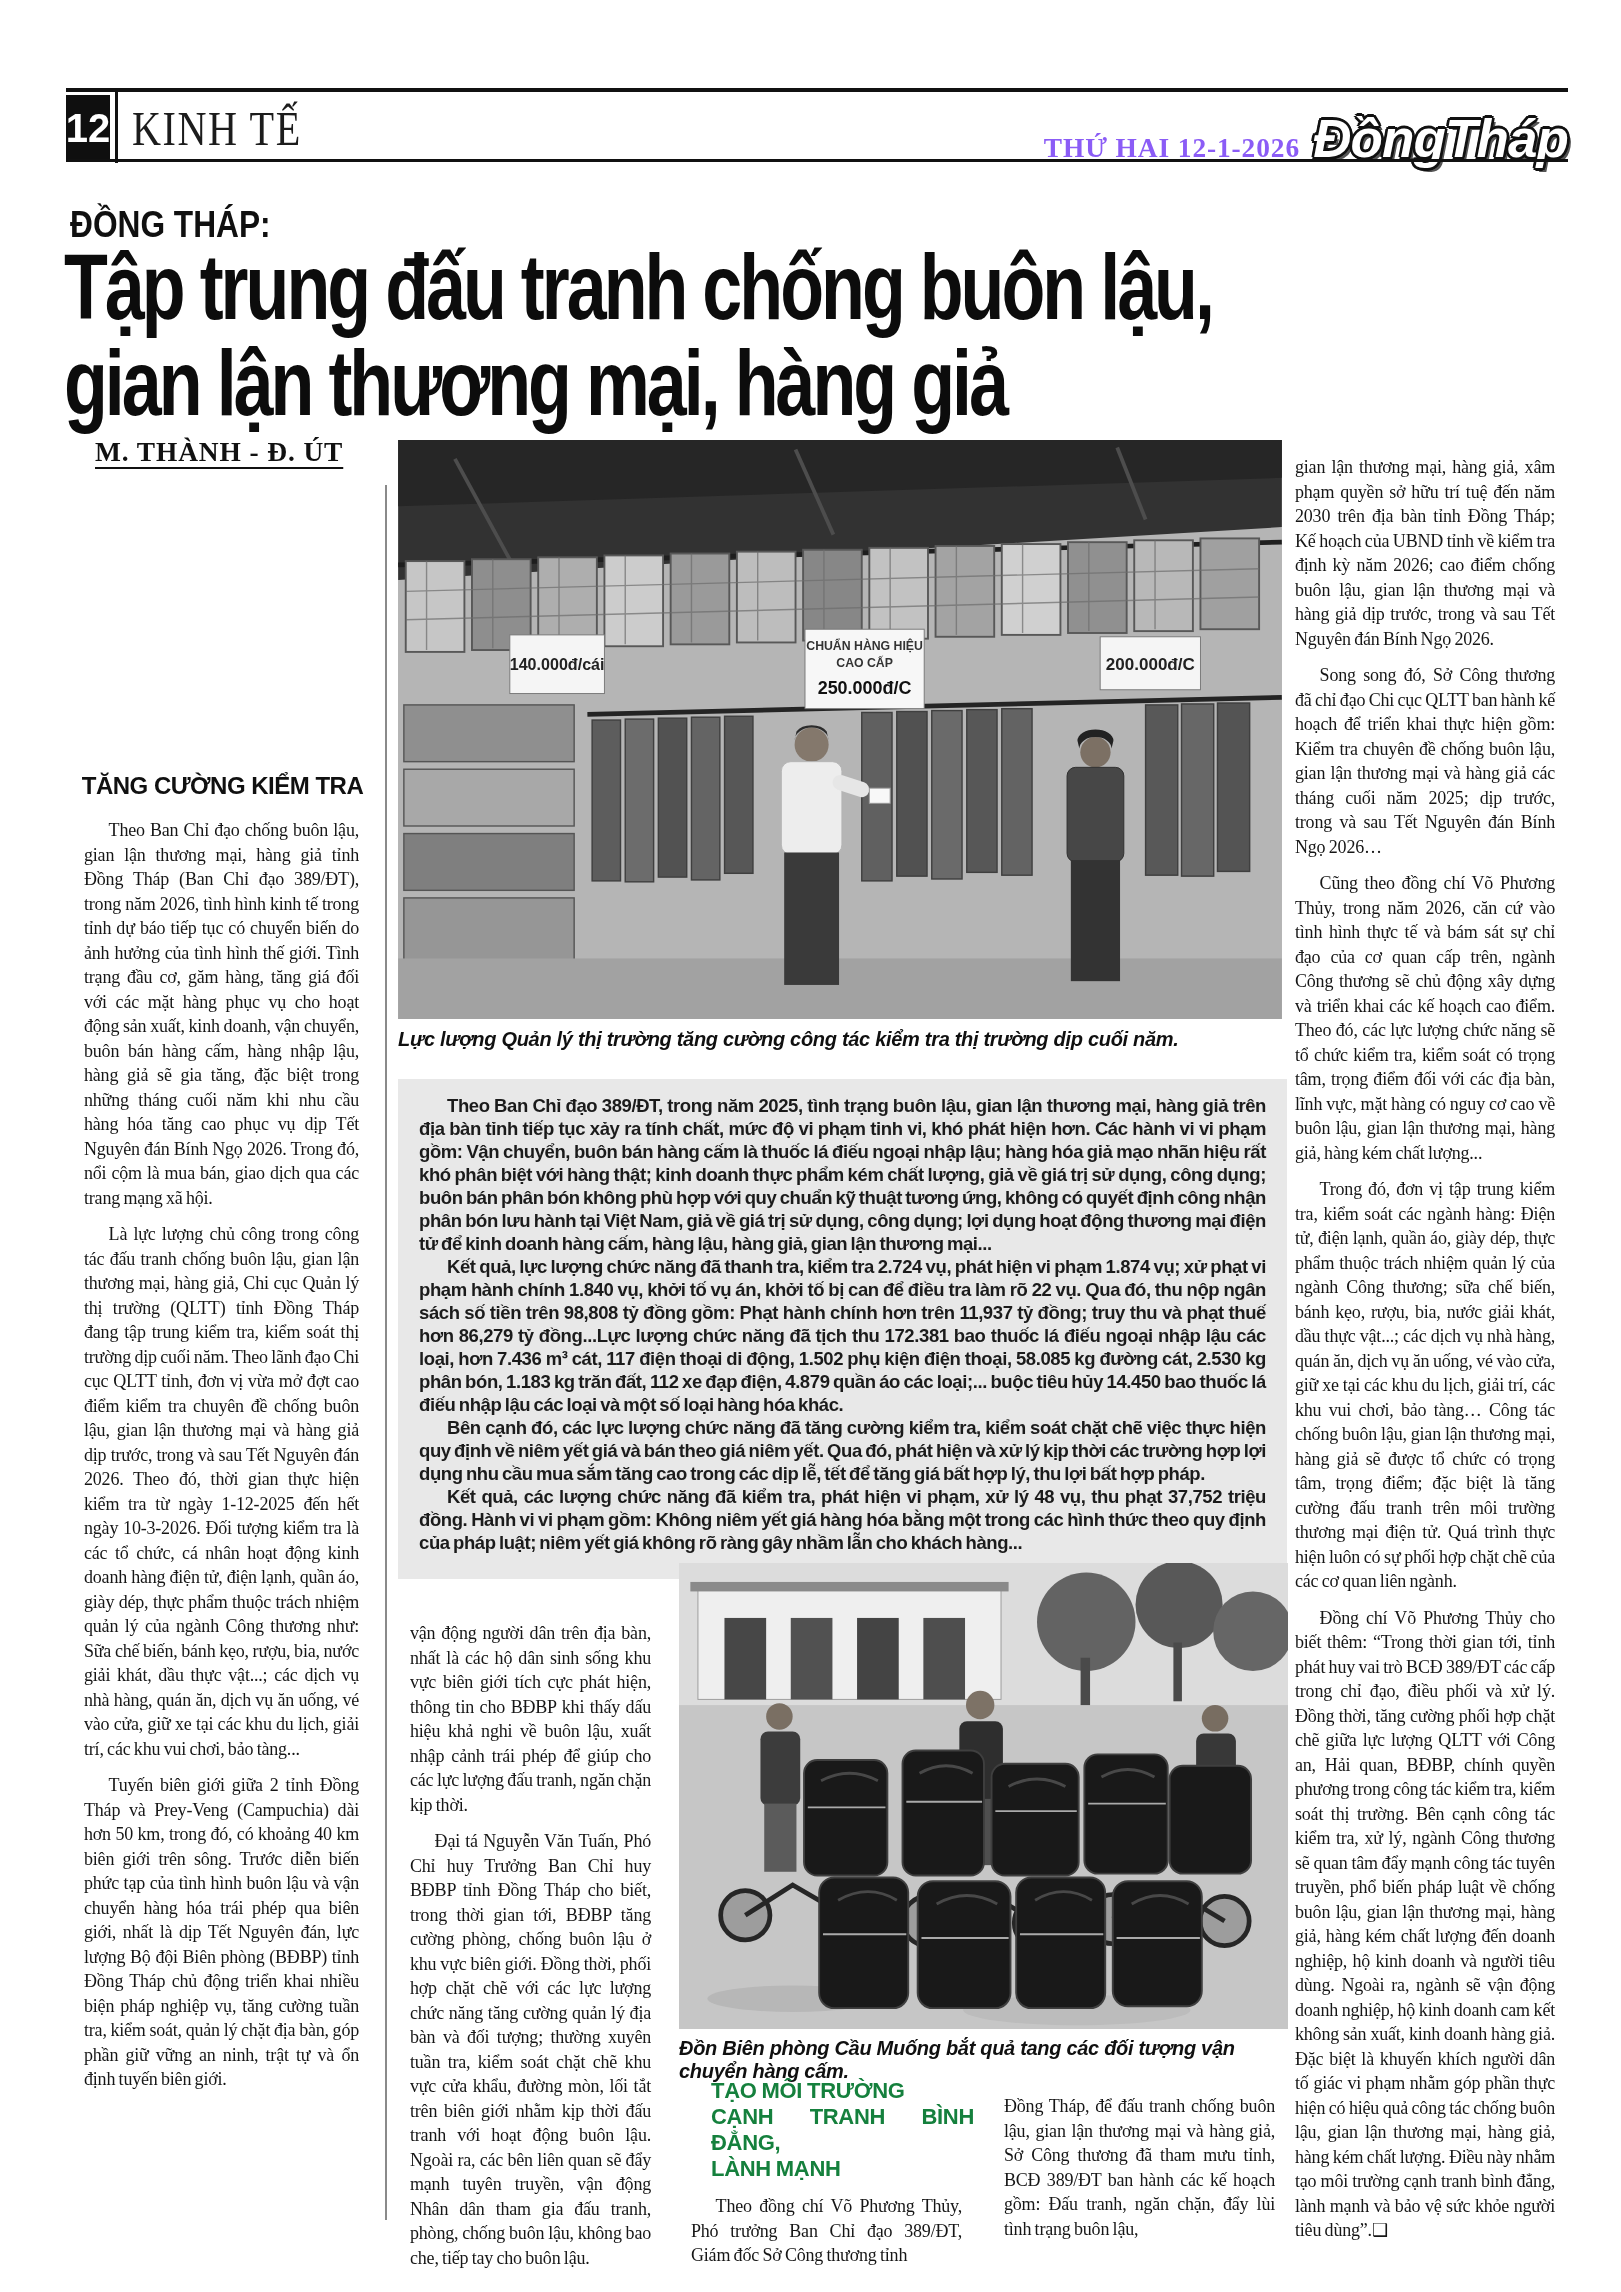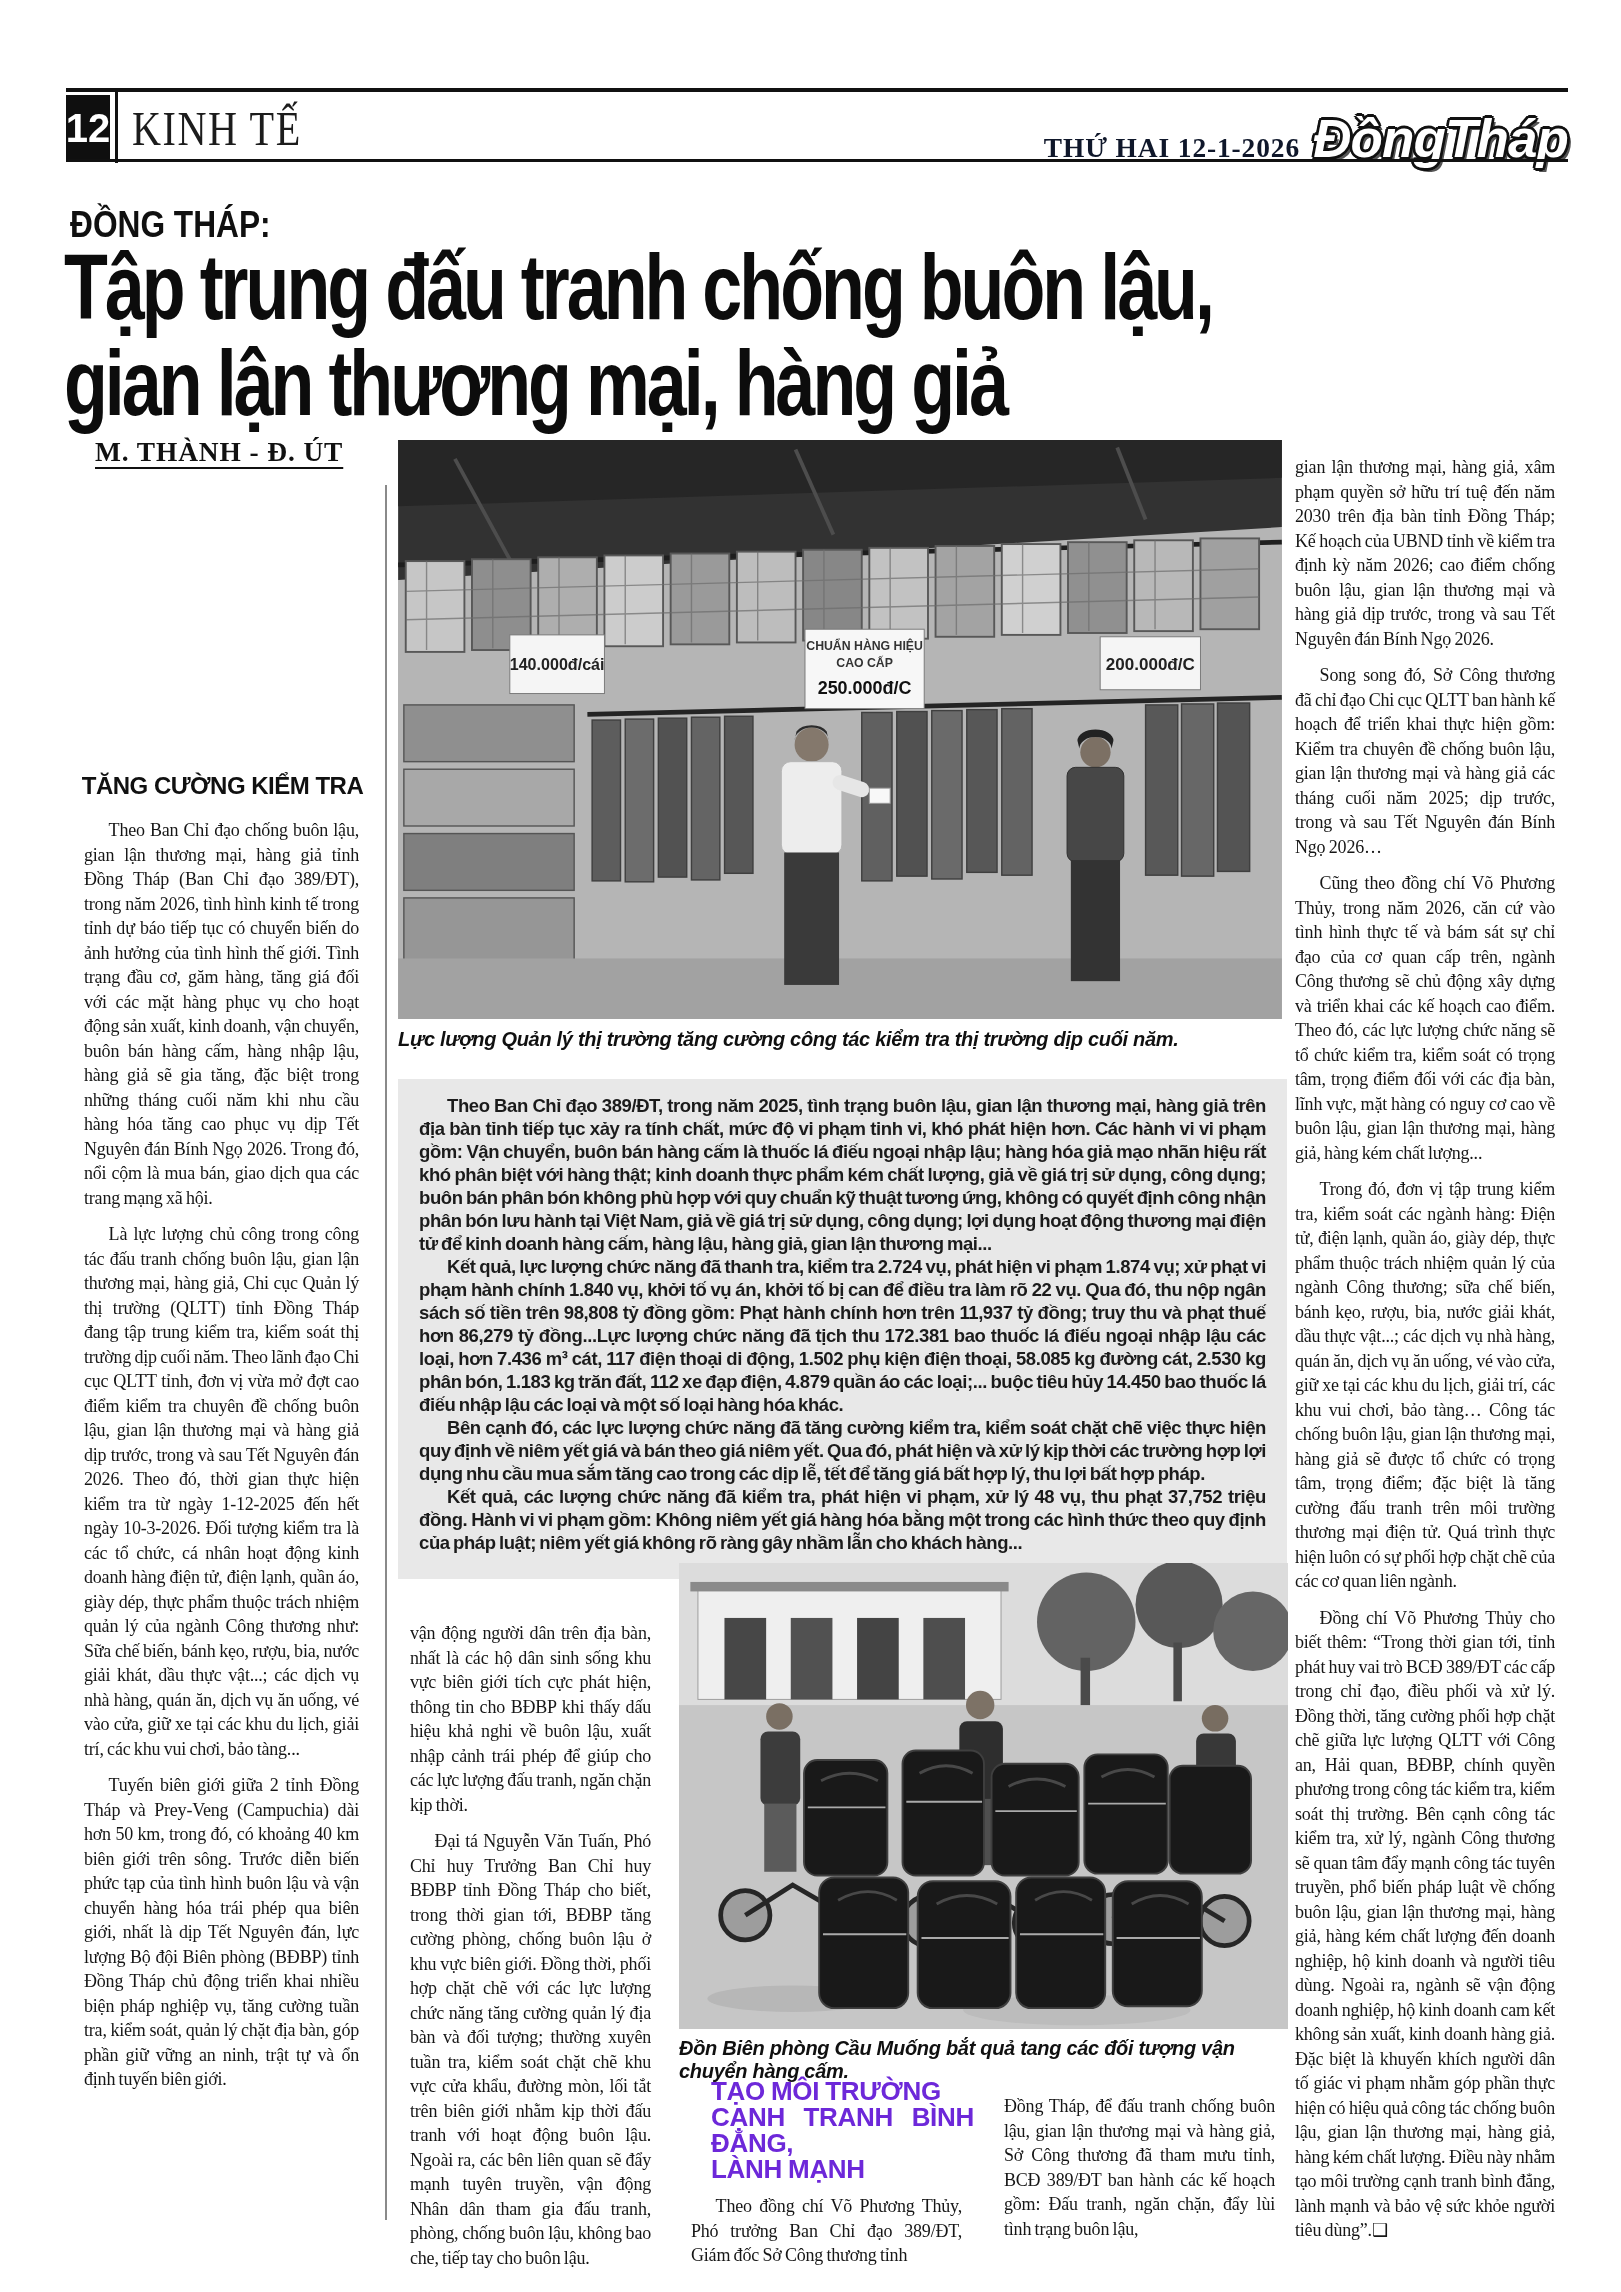--- a/index.html
+++ b/index.html
@@ -6,21 +6,21 @@
   .page{position:relative;width:1621px;height:2292px;background:#ffffff;overflow:hidden;
         font-family:"Liberation Serif",serif;color:#141414;}
   
   .rule{position:absolute;background:#111;}
   .pagenum-box{position:absolute;left:66px;top:95px;width:44px;height:66px;background:#0f0f0f;
         color:#fff;font-family:"Liberation Sans",sans-serif;font-weight:bold;font-size:40px;
         display:flex;align-items:center;justify-content:center;}
   .section-name{position:absolute;left:132px;top:100px;font-family:"Liberation Serif",serif;
         font-size:49px;letter-spacing:1.9px;color:#1c1c1c;transform:scaleX(.82);transform-origin:0 0;white-space:nowrap;}
   .header-right{position:absolute;right:53px;top:108px;display:flex;align-items:baseline;gap:13.2px;}
-  .dateline{font-family:"Liberation Serif",serif;font-weight:bold;font-size:27.4px;letter-spacing:0.9px;color:#0f172a;white-space:nowrap;}
+  .dateline{font-family:"Liberation Serif",serif;font-weight:bold;font-size:27.4px;letter-spacing:0.9px;color:#8b5cf6;white-space:nowrap;}
   .masthead{font-family:"Liberation Sans",sans-serif;font-weight:800;font-style:italic;font-size:53px;
         letter-spacing:-0.9px;color:#ffffff;white-space:nowrap;
         text-shadow:-2.8px 0 #111,2.8px 0 #111,0 -2.8px #111,0 2.8px #111,-1.9px -1.9px #111,1.9px -1.9px #111,-1.9px 1.9px #111,1.9px 1.9px #111,3.8px 3.8px 0 #555;}
   
   .kicker{position:absolute;left:70px;top:204px;font-family:"Liberation Sans",sans-serif;font-weight:bold;
         font-size:36px;color:#101010;transform:scaleX(.88);transform-origin:0 0;white-space:nowrap;}
   .headline{position:absolute;left:64px;font-family:"Liberation Sans",sans-serif;font-weight:800;
         font-size:92px;letter-spacing:-3.8px;color:#0c0c0c;transform:scaleX(.78);transform-origin:0 0;white-space:nowrap;}
   .hl1{top:235px;} .hl2{top:331px;}
   .byline{position:absolute;left:95px;top:437px;font-family:"Liberation Serif",serif;font-weight:bold;
@@ -33,22 +33,22 @@
   .serifcol{font-size:18px;line-height:24.5px;text-align:justify;color:#161616;
         letter-spacing:-0.2px;word-spacing:-0.9px;}
   .serifcol p{margin:12px;text-indent:24.6px;}
   .serifcol p.noind{text-indent:0;}
   .col1{position:absolute;left:72px;top:806px;width:299px;}
   .col2{position:absolute;left:398px;top:1609px;width:265px;}
   .col3{position:absolute;left:679px;top:2078px;width:295px;}
   .col4{position:absolute;left:992px;top:2082px;width:295px;}
   .col5{position:absolute;left:1283px;top:443px;width:284px;}
   .vrule{position:absolute;width:1.9px;background:#8a8a8a;}
-  .subhead2{font-family:"Liberation Sans",sans-serif;font-weight:bold;font-size:26px;line-height:26px;
-        color:#6d28d9;margin:0 0 5.7px 32px;text-indent:0;letter-spacing:-0.3px;}
+  .subhead2{font-family:"Liberation Sans",sans-serif;font-weight:bold;font-size:22px;line-height:26px;
+        color:#15803d;margin:0 0 5.7px 32px;text-indent:0;letter-spacing:-0.3px;}
   
   .photo{position:absolute;background:#bdbdbd;overflow:hidden;}
   .photo1{left:398px;top:440px;width:884px;height:579px;}
   .photo2{left:679px;top:1563px;width:609px;height:466px;}
   .caption{position:absolute;font-family:"Liberation Sans",sans-serif;font-weight:bold;font-style:italic;
         font-size:20px;letter-spacing:-0.3px;color:#101010;}
   .cap1{left:398px;top:1028px;width:884px;}
   .cap2{left:679px;top:2037px;width:609px;}
   
   .graybox{position:absolute;left:398px;top:1079px;width:889px;height:500px;background:#e8e8e8;

